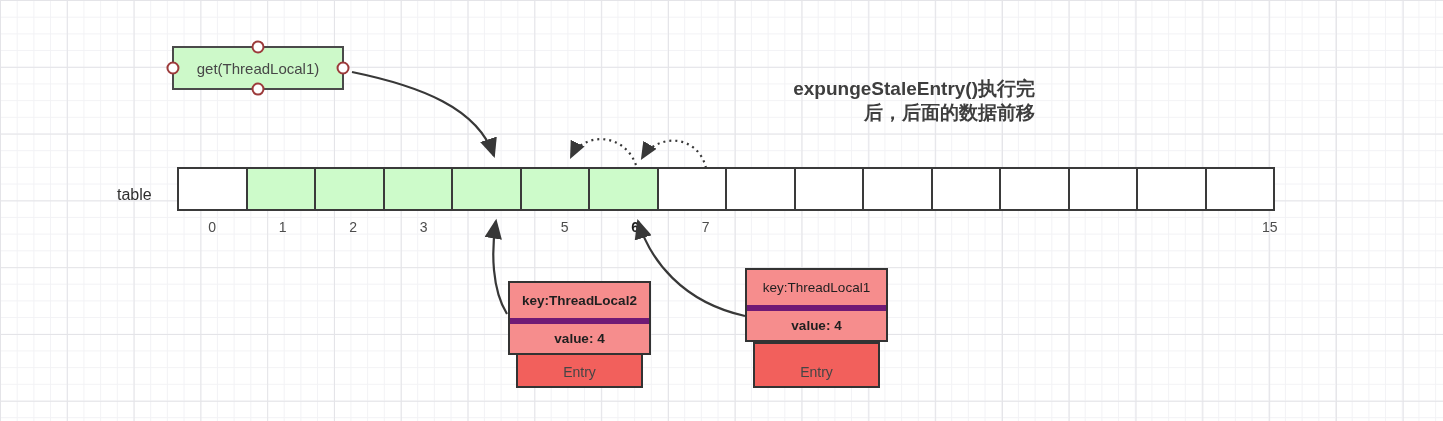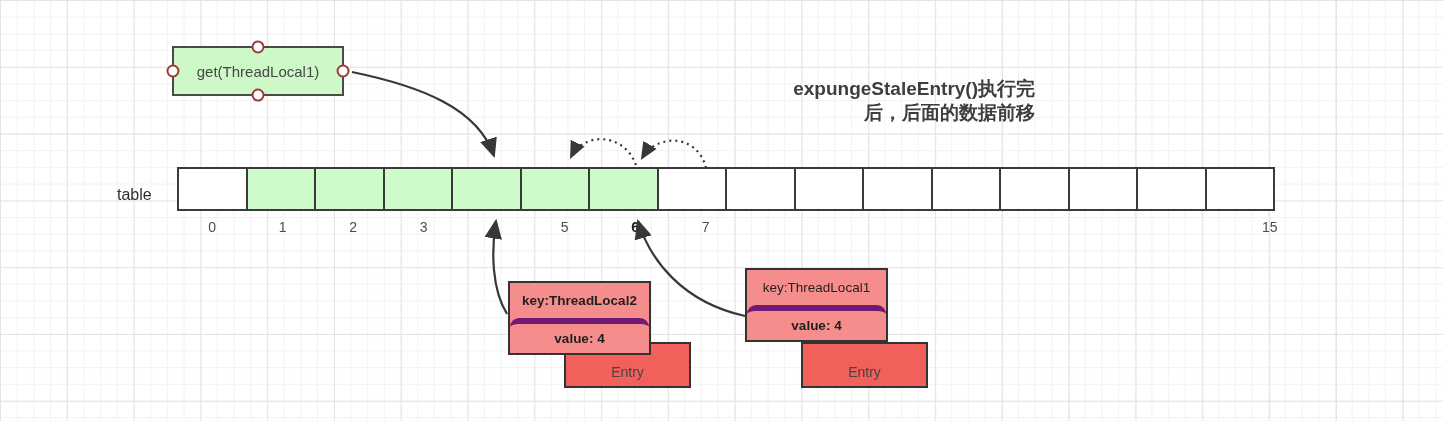--- a/index.html
+++ b/index.html
@@ -13,21 +13,21 @@
     position:relative; width:1443px; height:421px;
     background-image:
       linear-gradient(to right, #e4e4e8 1px, transparent 1px),
       linear-gradient(to bottom, #e4e4e8 1px, transparent 1px),
       linear-gradient(to right, #f2f2f5 1px, transparent 1px),
       linear-gradient(to bottom, #f2f2f5 1px, transparent 1px);
     background-size: 66.8px 66.8px, 66.8px 66.8px, 16.7px 16.7px, 16.7px 16.7px;
   }
   
   .get-box {
-    position:absolute; left:172px; top:46px; width:172px; height:50px;
+    position:absolute; left:172px; top:46px; width:172px; height:44px;
     background:#cdf9c9; border:2px solid #4a4a4a;
     display:flex; align-items:center; justify-content:center;
     font-size:15px; color:#474747; z-index:4;
   }
   .handle {
     position:absolute; width:13px; height:13px; border-radius:50%;
     background:#ffffff; border:2.5px solid #9c3a3a; z-index:5;
   }
   .handle.top    { left:50%; top:0;    transform:translate(-50%,-58%); }
   .handle.bottom { left:50%; top:100%; transform:translate(-50%,-42%); }
@@ -60,32 +60,32 @@
   .idx {
     width:70.5px; flex:none; text-align:center;
     font-size:14px; color:#4c4c4c;
   }
   .idx.bold { font-weight:700; color:#1d1d1d; }
   
   .entry-back {
     position:absolute; width:127px; height:46px;
     background:#f2605c; border:2px solid #333333;
     display:flex; align-items:flex-end; justify-content:center;
-    padding-bottom:6px; font-size:14px; color:#454545; z-index:6;margin-left:48px;
+    padding-bottom:6px; font-size:14px; color:#454545; z-index:6;
   }
   .kv {
     position:absolute; width:143px; background:#f68d8d;
     border:2px solid #333333; z-index:7;
   }
   .kv-row {
     height:35px; display:flex; align-items:center; justify-content:center;
     font-size:13.5px; color:#1f1f1f;
   }
   .kv-row + .kv-row { border-top:6px solid #701a75; }
-  .kv-row.bold { font-weight:700;border-radius:9px; }
+  .kv-row.bold { font-weight:700; }
   
   .arrows { position:absolute; left:0; top:0; z-index:5; pointer-events:none; }
 </style>
 </head>
 <body>
 
 <div class="canvas">
 
   <div class="get-box">
     <span>get(ThreadLocal1)</span>

